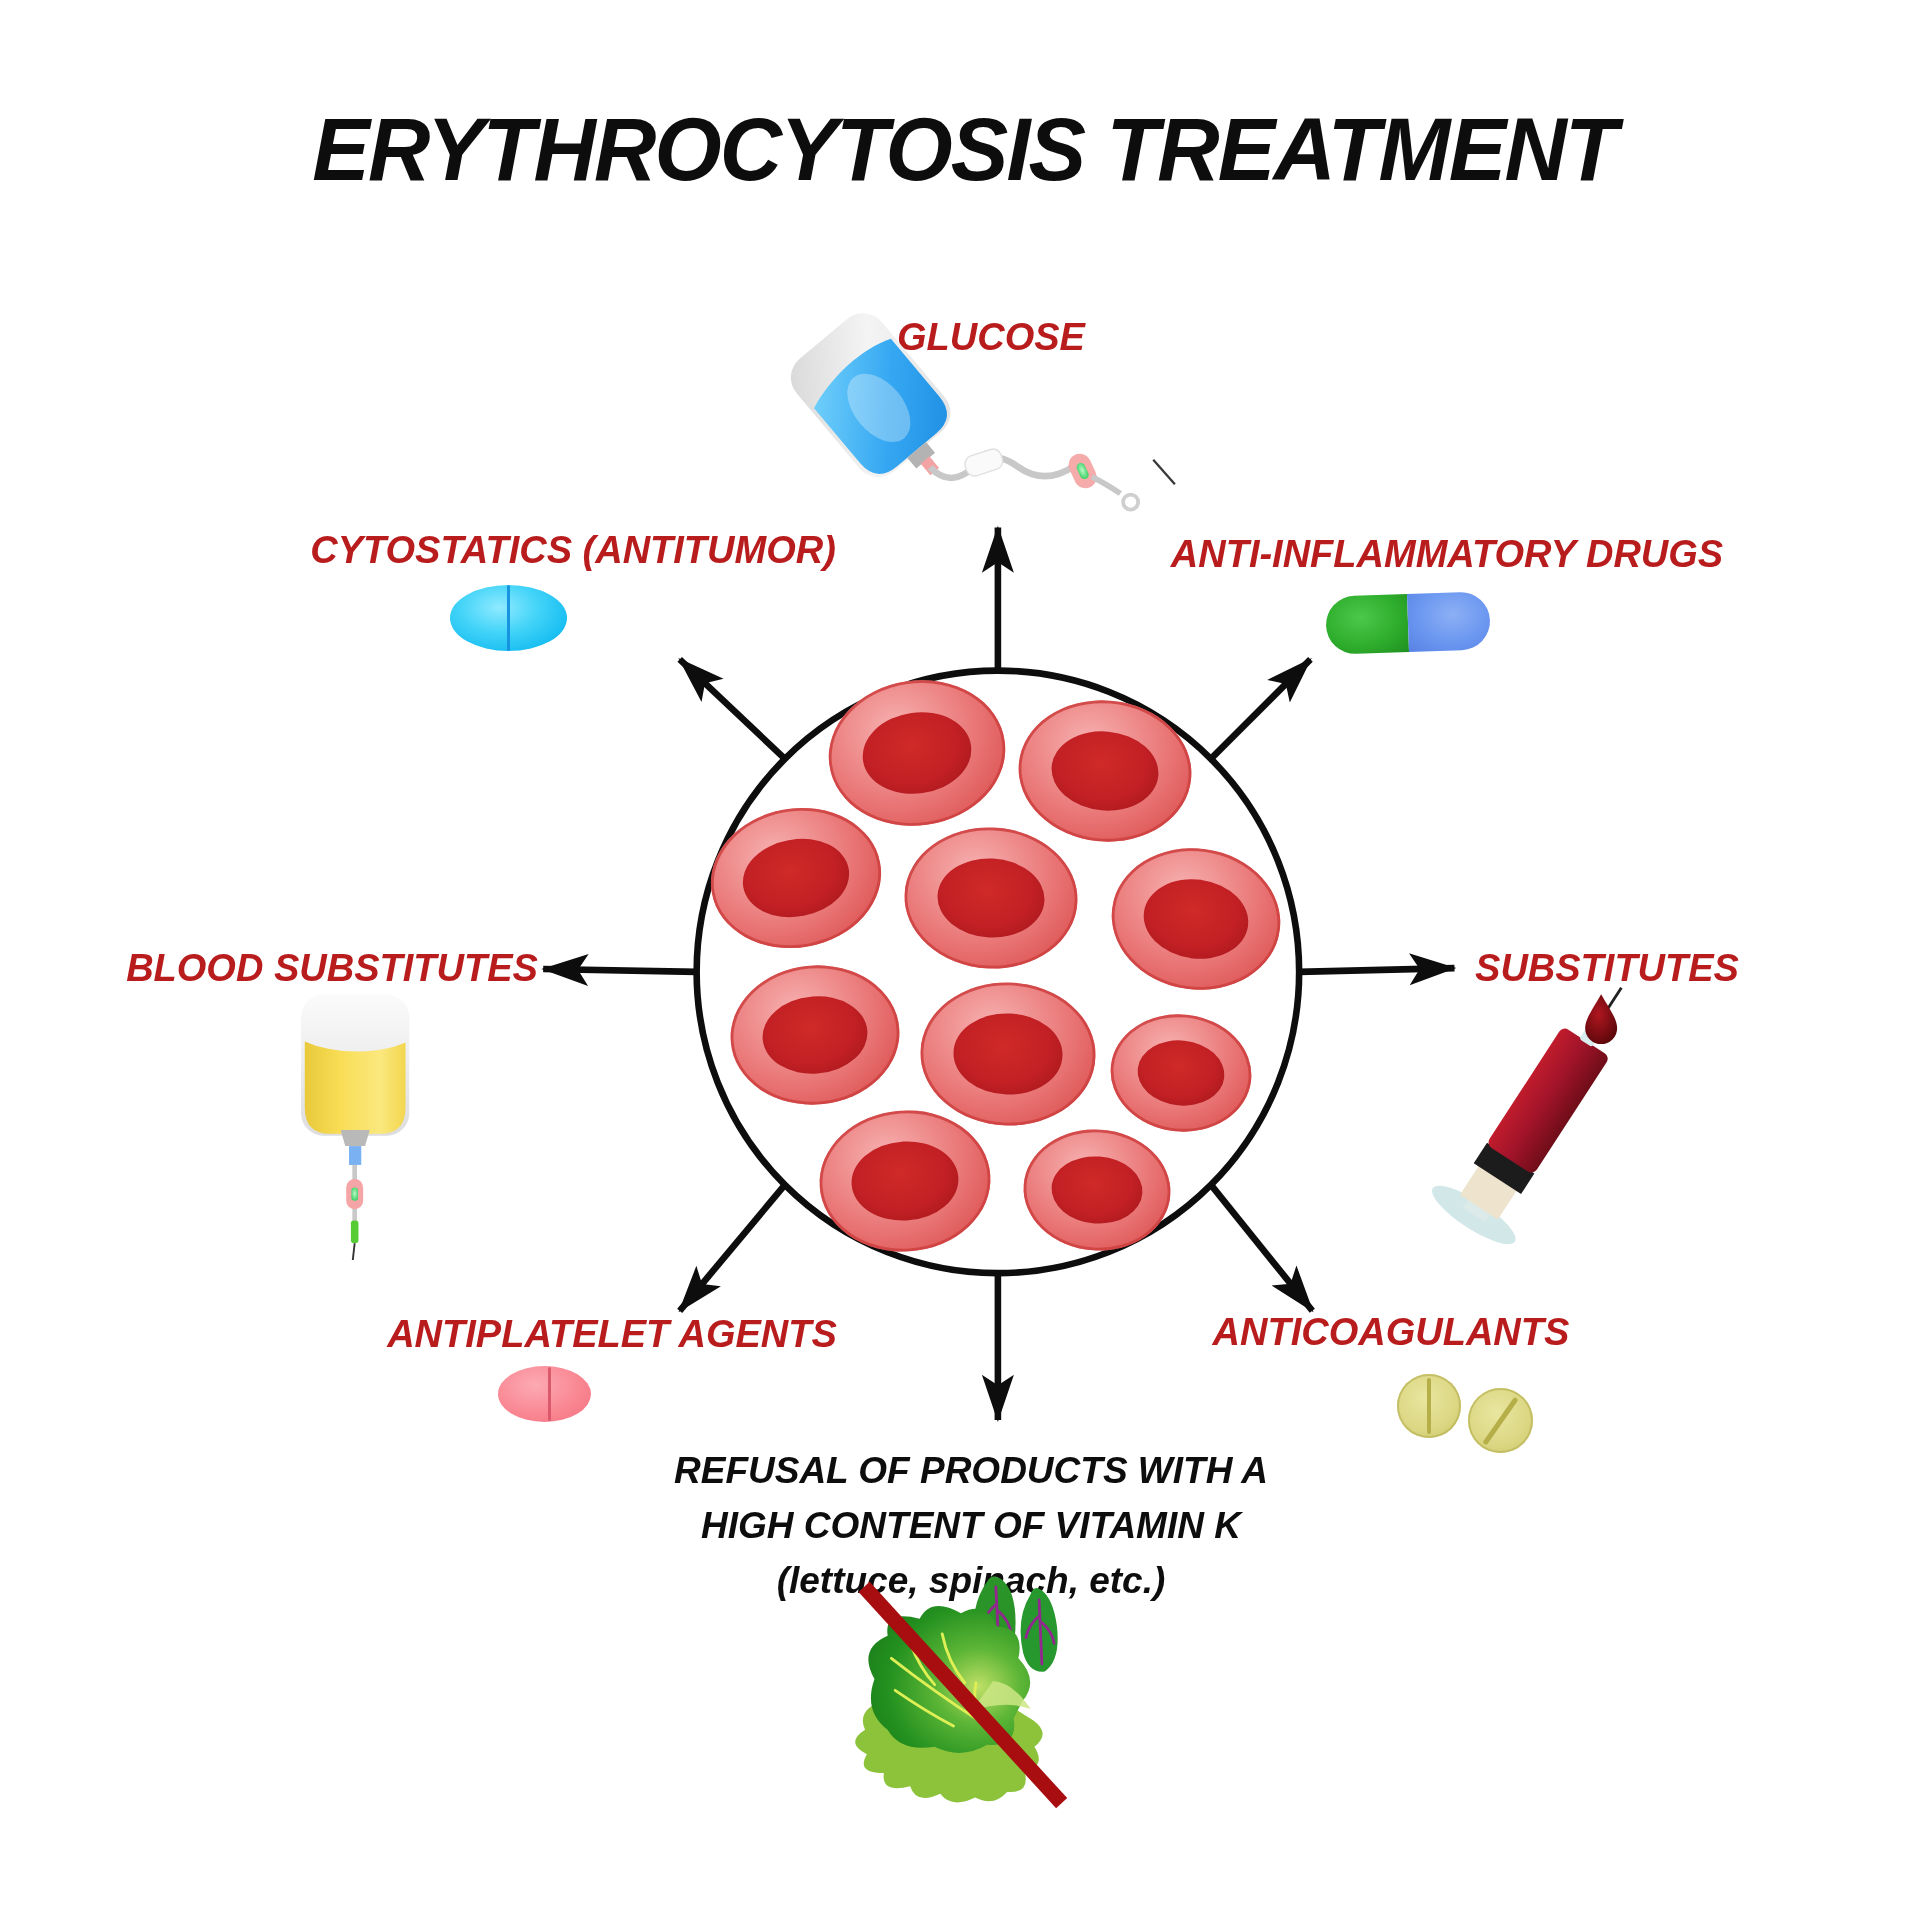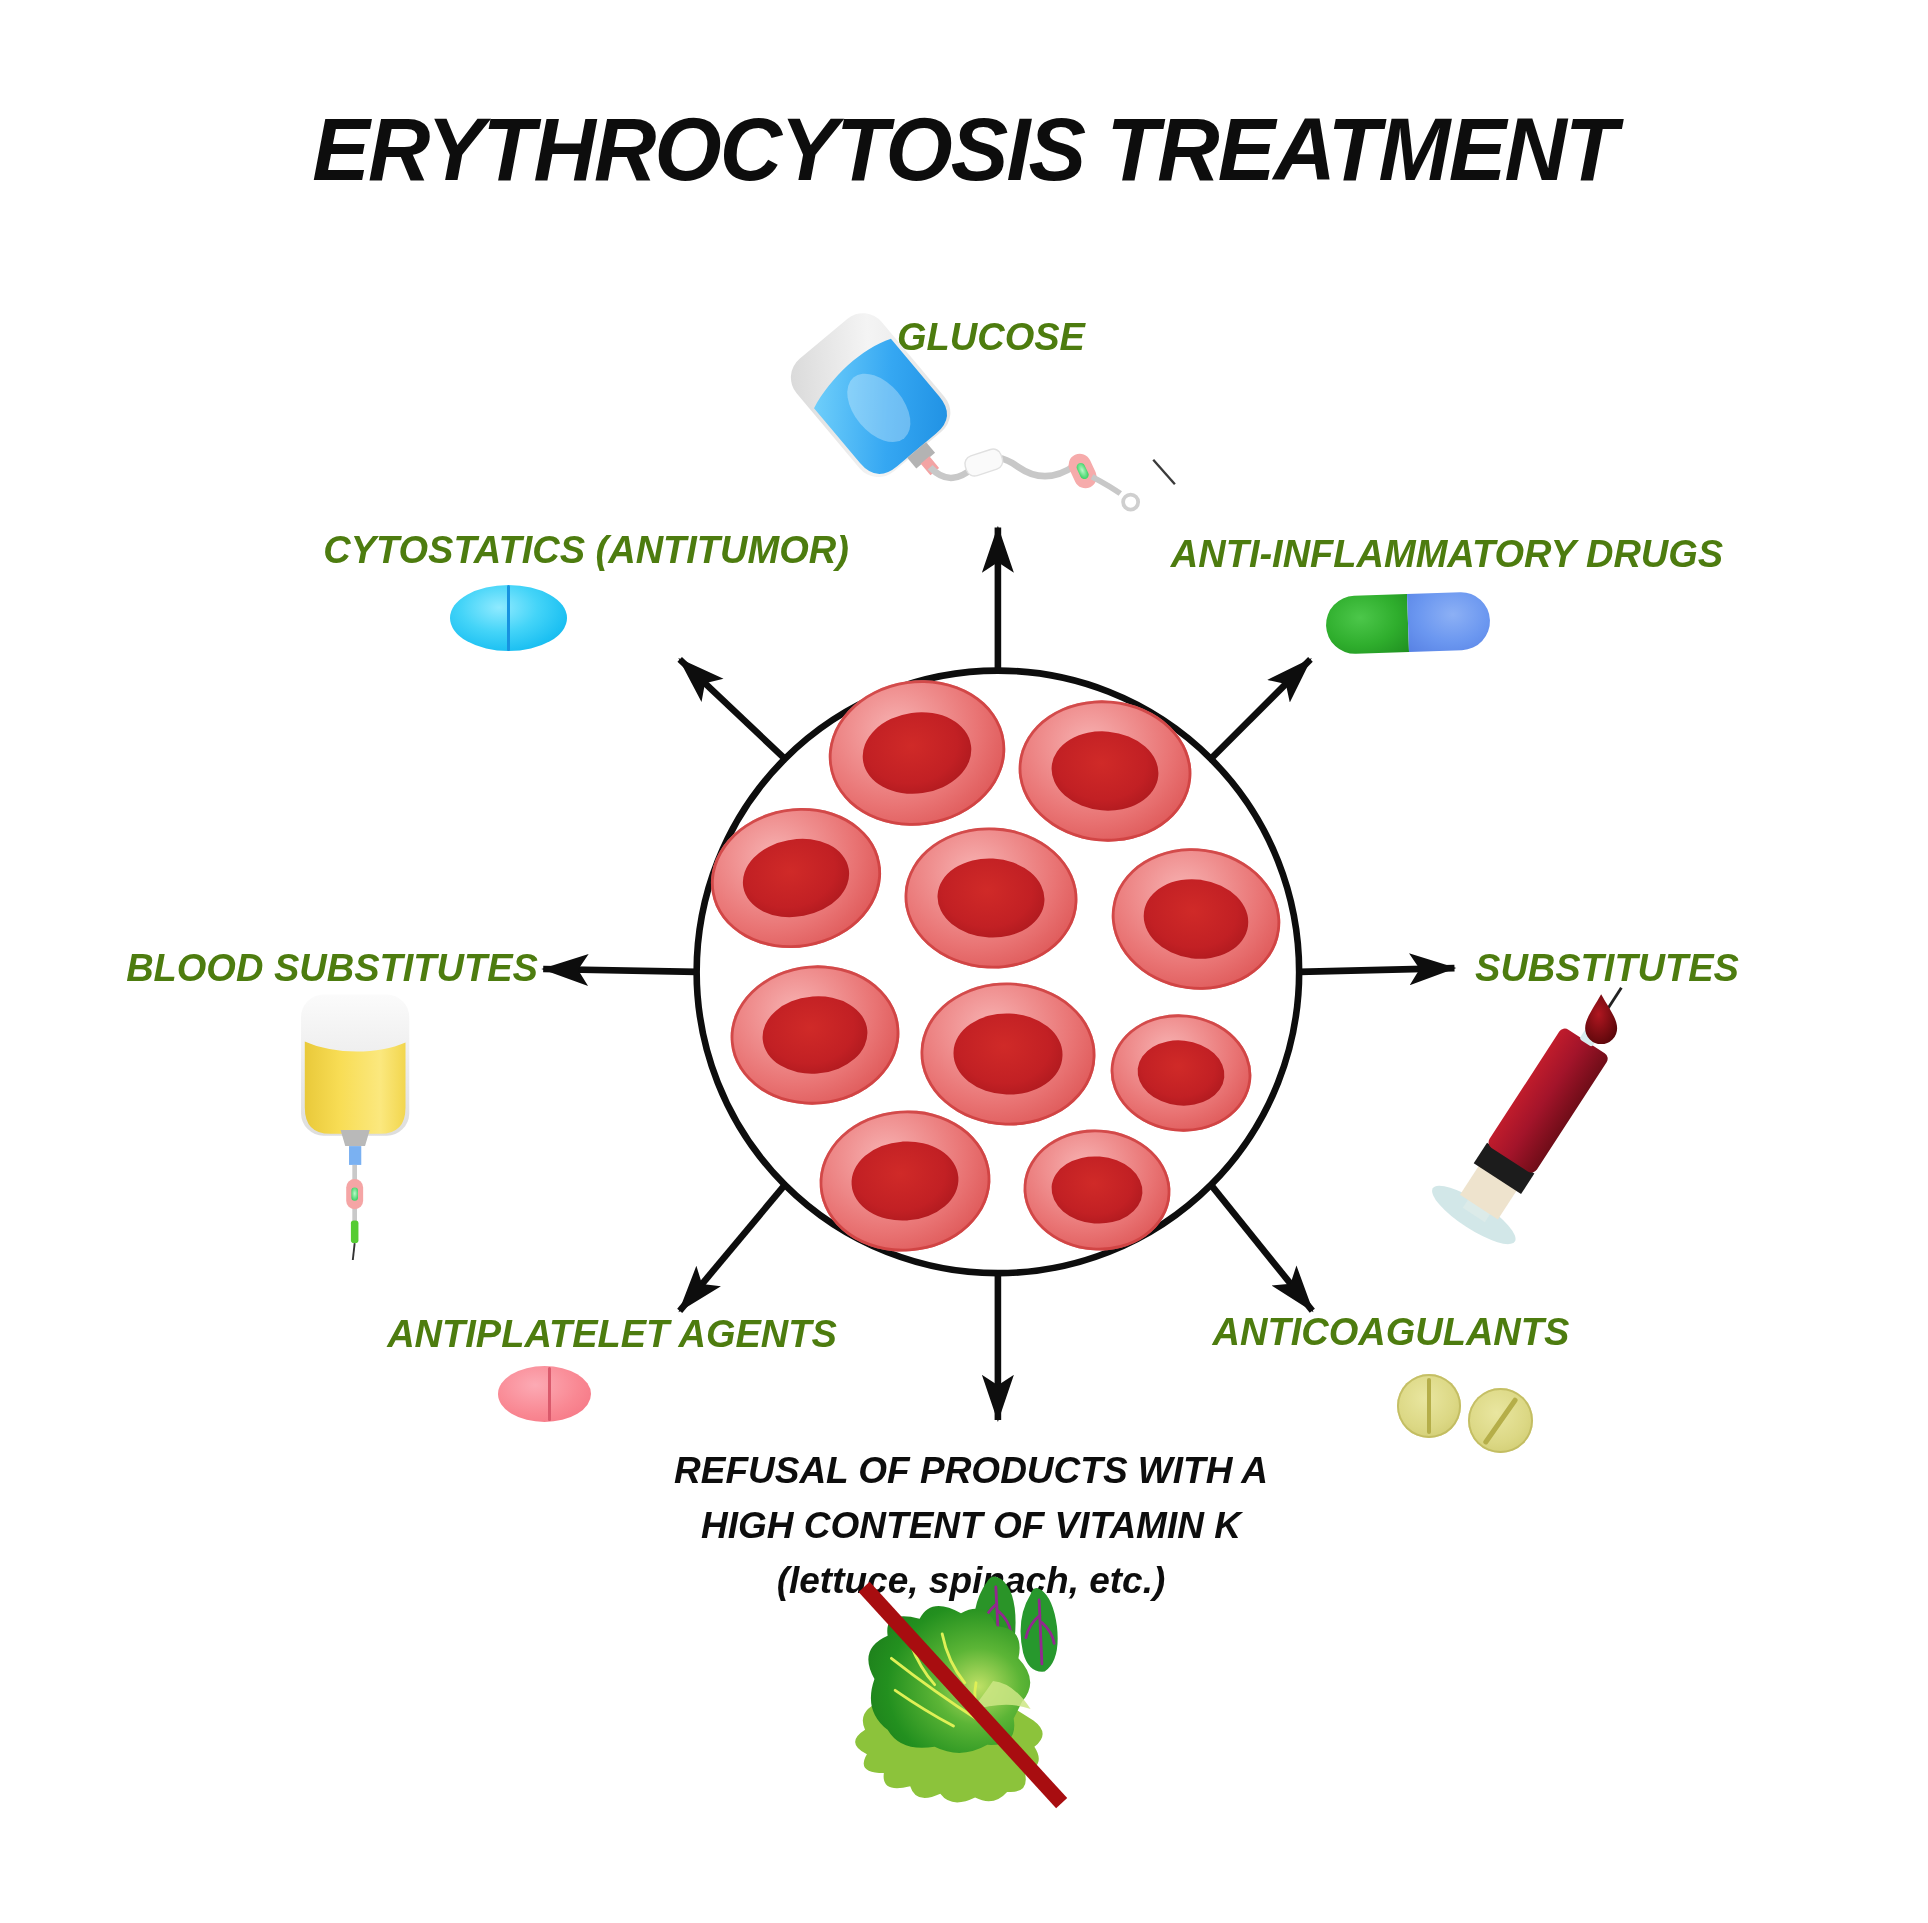--- a/index.html
+++ b/index.html
@@ -2,21 +2,21 @@
 <html style="font-size:15px"><head>
 <meta charset="utf-8">
 <style>
   html,body{margin:0;padding:0;background:#ffffff;}
   #canvas{position:relative;width:1928px;height:1924px;background:#ffffff;overflow:hidden;
           font-family:"Liberation Sans","DejaVu Sans",sans-serif;color:#0d0d0d;font-style:italic;}
   .abs{position:absolute;}
   #title{left:964px;top:98px;transform:translateX(-50%) scaleX(0.97);transform-origin:center;
          font-size:89px;font-weight:bold;letter-spacing:-1.9px;white-space:nowrap;}
   .lbl{position:absolute;transform:translateX(-50%);font-size:38px;font-weight:bold;
-       white-space:nowrap;color:#4d7c0f;}
+       white-space:nowrap;color:#b91c1c;}
   #vitk-label{position:absolute;left:971px;top:1443px;transform:translateX(-50%);
        text-align:center;font-size:37px;font-weight:bold;line-height:55px;white-space:nowrap;}
   
   .rbc{position:absolute;border-radius:50%;
        transform:translate(-50%,-50%) rotate(var(--r,0deg));
        background:radial-gradient(ellipse at 40% 32%, #f7b2b2 0%, #f09292 28%, #e97474 55%, #df5a5a 78%, #e98484 92%, #d95252 100%);
        box-shadow:inset 0 0 0 2.8px rgba(206,64,64,.85);}
   .rbc::before{content:"";position:absolute;left:19%;top:22%;width:62%;height:56%;border-radius:50%;
        background:radial-gradient(ellipse at 46% 40%, #d02a28 0%, #c22024 55%, #9e141a 100%);}
   
@@ -75,21 +75,21 @@
   <div class="rbc" style="left:1181px;top:1073px;width:141px;height:117px;--r:6deg"></div>
   <div class="rbc" style="left:905px;top:1181px;width:171px;height:141px;--r:-4deg"></div>
   <div class="rbc" style="left:1097px;top:1190px;width:147px;height:121px;--r:4deg"></div>
 
   <div class="lbl" style="left:991px;top:316px;">GLUCOSE</div>
   <div class="lbl" style="left:1447px;top:533px;">ANTI-INFLAMMATORY DRUGS</div>
   <div class="lbl" style="left:1607px;top:947px;">SUBSTITUTES</div>
   <div class="lbl" style="left:1391px;top:1311px;">ANTICOAGULANTS</div>
   <div class="lbl" style="left:575px;top:1313px;margin-left:37px;">ANTIPLATELET AGENTS</div>
   <div class="lbl" style="left:332px;top:947px;">BLOOD SUBSTITUTES</div>
-  <div class="lbl" style="left:573px;top:529px;margin-left:13px;">CYTOSTATICS (ANTITUMOR)</div>
+  <div class="lbl" style="left:573px;top:529px;">CYTOSTATICS (ANTITUMOR)</div>
   <div id="vitk-label">
     <div>REFUSAL OF PRODUCTS WITH A</div>
     <div>HIGH CONTENT OF VITAMIN K</div>
     <div>(lettuce, spinach, etc.)</div>
   </div>
 
   <svg class="abs" style="left:772px;top:309px" width="433" height="212" viewBox="0 0 460 225">
     <defs>
       <linearGradient id="gWhite" x1="0" y1="0" x2="1" y2="1">
         <stop offset="0" stop-color="#d7d7d7"></stop>

